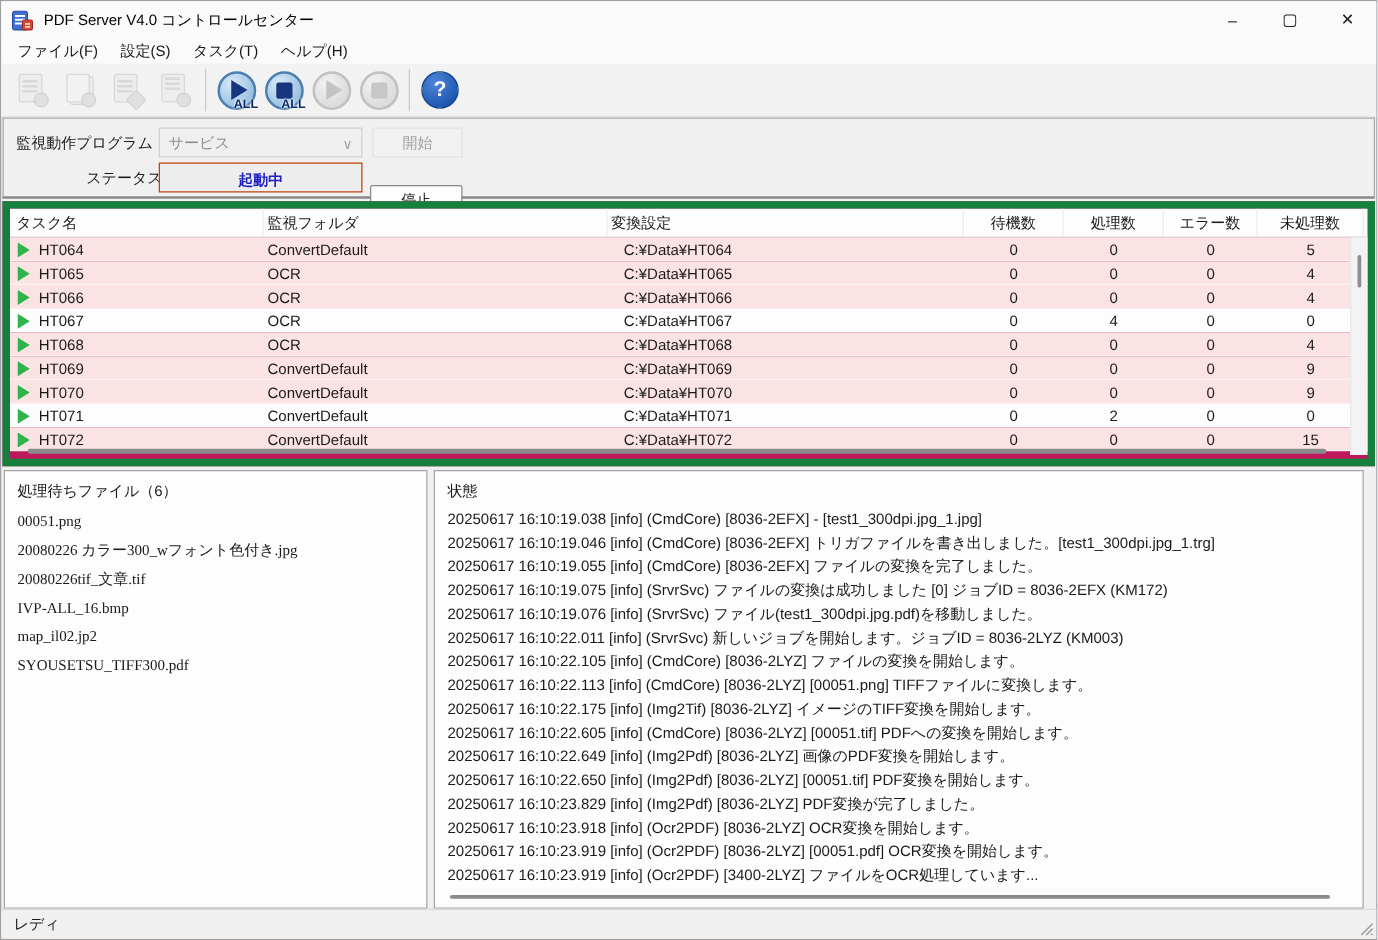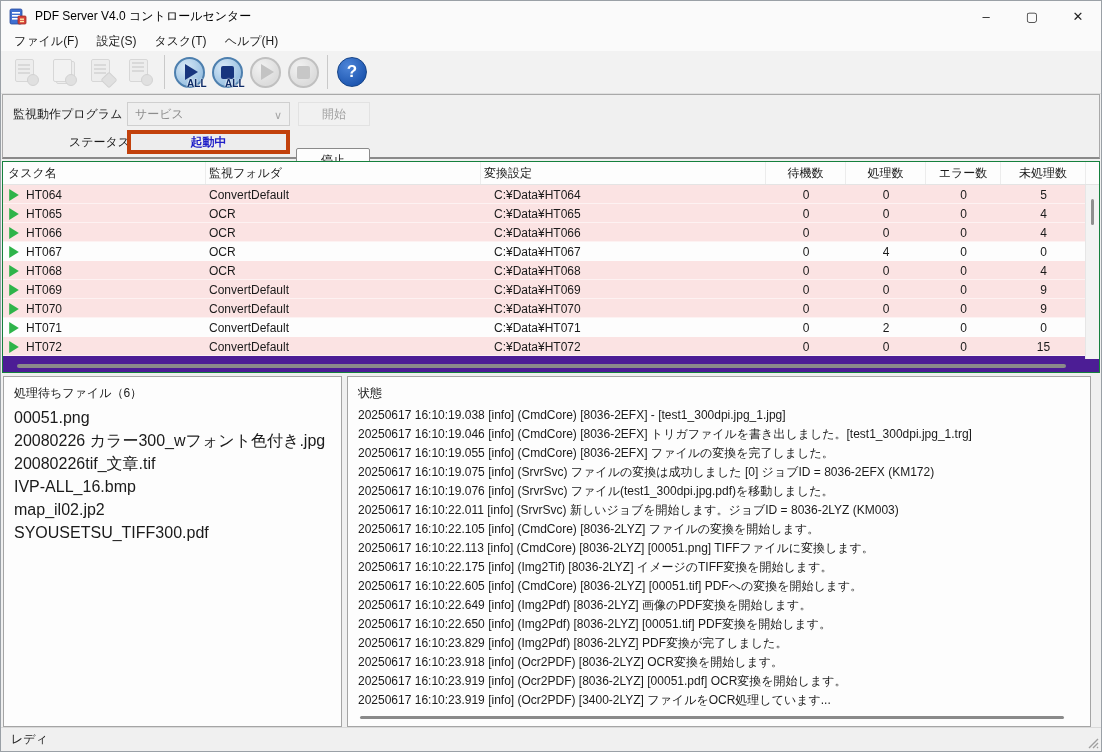--- a/index.html
+++ b/index.html
@@ -39,25 +39,25 @@
   .all-label { position:absolute; bottom:-3px; right:-4px; font-size:10px; font-weight:bold; color:#0d2a66; letter-spacing:0; text-shadow:0 0 2px #fff,0 0 2px #fff; }
   .help-circle { width:30px; height:30px; border-radius:50%; background:radial-gradient(circle at 35% 30%, #4d85d8, #1d56b0 75%); border:1px solid #164487; display:flex; align-items:center; justify-content:center; color:#fff; font-weight:bold; font-size:17px; }
 
   
   .monitor { position:absolute; left:1px; top:93px; width:1098px; height:65px; background:#f0f0f0; border:1px solid #a9a9a9; border-bottom:2px solid #8a8a8a; }
   .mon-label { position:absolute; font-size:12px; color:#1a1a1a; }
   .mon-combo { position:absolute; left:124px; top:7px; width:163px; height:24px; background:#efefef; border:1px solid #cfcfcf; color:#8d8d8d; display:flex; align-items:center; padding-left:7px; }
   .combo-arrow { position:absolute; right:7px; top:6px; color:#a5a5a5; font-size:11px; }
   .btn { position:absolute; height:24px; display:flex; align-items:center; justify-content:center; font-size:12px; }
   .btn-disabled { left:295px; top:7px; width:72px; background:#f1f1f1; border:1px solid #e2e2e2; color:#a0a0a0; }
-  .status-field { position:absolute; left:124px; top:35px; width:163px; height:24px; background:#ededed; border:4px solid #c2410c; display:flex; align-items:flex-start; justify-content:center; font-weight:600; }
+  .status-field { position:absolute; left:124px; top:35px; width:163px; height:24px; background:#ededed; border:1px solid #c2410c; display:flex; align-items:flex-end; justify-content:center; font-weight:600; }
   .btn-stop { left:293px; top:35px; width:74px; background:#fdfdfd; border:1px solid #8a8a8a; border-radius:2px; color:#1a1a1a;margin-top:18px; }
 
   
-  .tablewrap { position:absolute; left:1px; top:160px; width:1098px; height:212px; background:#4c1d95; border:1px solid #15803d; }
+  .tablewrap { position:absolute; left:1px; top:160px; width:1098px; height:212px; background:#be185d; border:6px solid #15803d; }
   .thead { display:flex; height:23px; align-items:center; background:#fdfdfd; border-bottom:1px solid #e4e4e4; }
   .th { font-size:12px; color:#1a1a1a; height:100%; display:flex; align-items:center; border-right:1px solid #ececec; }
   .trow { display:flex; height:19px; align-items:center; background:#fdfdfd; }
   .trow.hl { background:#fbe3e3; box-shadow:inset 0 -1px 0 #fdf2f2; }
   .c { height:100%; display:flex; align-items:center; overflow:hidden; white-space:nowrap; }
   .c0 { width:203px; padding-left:5px; }
   .c1 { width:285px; padding-left:3px; }
   .c2 { width:275px; padding-left:3px; }
   .c3 { width:80px; justify-content:center; }
   .c4 { width:80px; justify-content:center; }
@@ -67,21 +67,21 @@
   .vscroll { position:absolute; right:0; top:23px; width:14px; height:174px; background:#f3f3f3; border-left:1px solid #e6e6e6; }
   .vthumb { position:absolute; left:5px; top:14px; width:3px; height:26px; background:#8f8f8f; border-radius:2px; }
   .hscroll-table { position:absolute; left:1px; right:15px; bottom:3px; height:6px; }
   .hthumb { position:absolute; left:13px; right:18px; top:1px; height:4px; background:#8a8a8a; border-radius:2px; }
 
   
   .panel { position:absolute; background:#fdfdfd; border:1px solid #a5a5a5; }
   .panel-left { left:2px; top:375px; width:339px; height:351px; }
   .panel-right { left:346px; top:375px; width:744px; height:351px; }
   .panel-title { padding:8px 0 4px 10px; font-size:12px; color:#1a1a1a; }
-  .file-item { padding:0 10px; height:23px; line-height:23px; font-size:16px; white-space:nowrap; overflow:hidden; }
+  .file-item { padding:0 10px; height:23px; line-height:23px; font-size:12px; white-space:nowrap; overflow:hidden;font-family:Liberation Serif, serif; }
   .log-item { padding:0 10px; height:19px; line-height:19px; font-size:12px; white-space:nowrap; overflow:hidden; }
   .hscroll-log { position:absolute; left:4px; right:8px; bottom:5px; height:6px; }
   .hthumb-log { position:absolute; left:8px; right:18px; top:1px; height:3px; background:#8a8a8a; border-radius:2px; }
 
   
   .statusbar { position:absolute; left:0; bottom:0; width:1100px; height:24px; background:#f0f0f0; border-top:1px solid #d9d9d9; display:flex; align-items:center; padding-left:10px; font-size:12px; }
   .grip { position:absolute; right:2px; bottom:2px; width:14px; height:14px; }
 </style>
 </head>
 <body>

